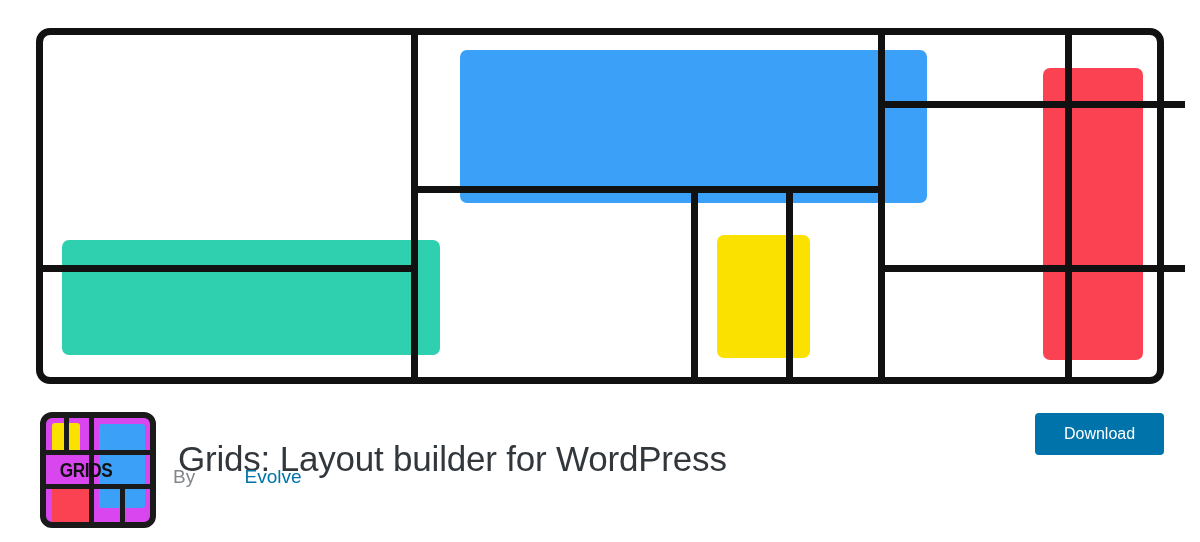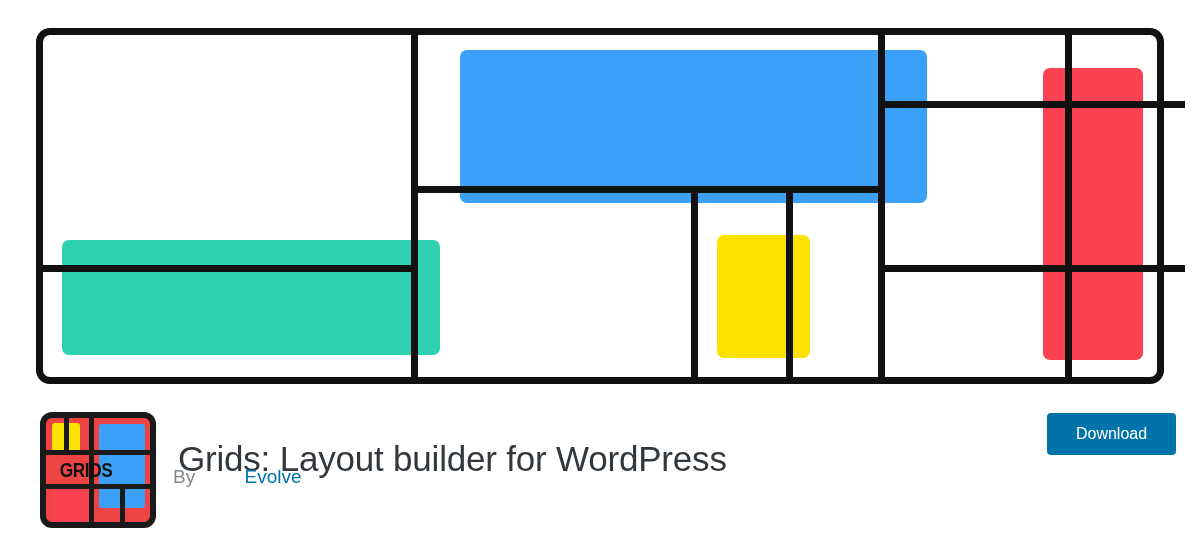--- a/index.html
+++ b/index.html
@@ -39,21 +39,21 @@
   
   #footer {
     position: absolute;
     left: 0; top: 392px;
     width: 1200px; height: 150px;
   }
   #plugin-logo {
     position: absolute;
     left: 40px; top: 20px;
     width: 116px; height: 116px;
-    background: #ef4444;
+    background: #d946ef;
     border: 6px solid #1a1a1a;
     border-radius: 12px;
     overflow: hidden;
   }
   .logo-block {
     position: absolute;
     border-radius: 3px;
     z-index: 2;
   }
   .logo-line {
@@ -151,16 +151,16 @@
       <div class="logo-line" style="left: 0px; top: 66px; width: 104px; height: 5px;"></div>
 
       <div id="logo-wordmark">GRIDS</div>
     </div>
 
     <h1 id="plugin-title">Grids: Layout builder for WordPress</h1>
 
     <div id="plugin-byline"><span>By</span>
       <a href="#">Evolve</a></div>
 
-    <button id="download-button" style="background: rgb(0, 115, 170); margin-left: 12px;">Download</button>
+    <button id="download-button" style="background: rgb(0, 115, 170);">Download</button>
   </div>
 
 </div>
 
 </body></html>

